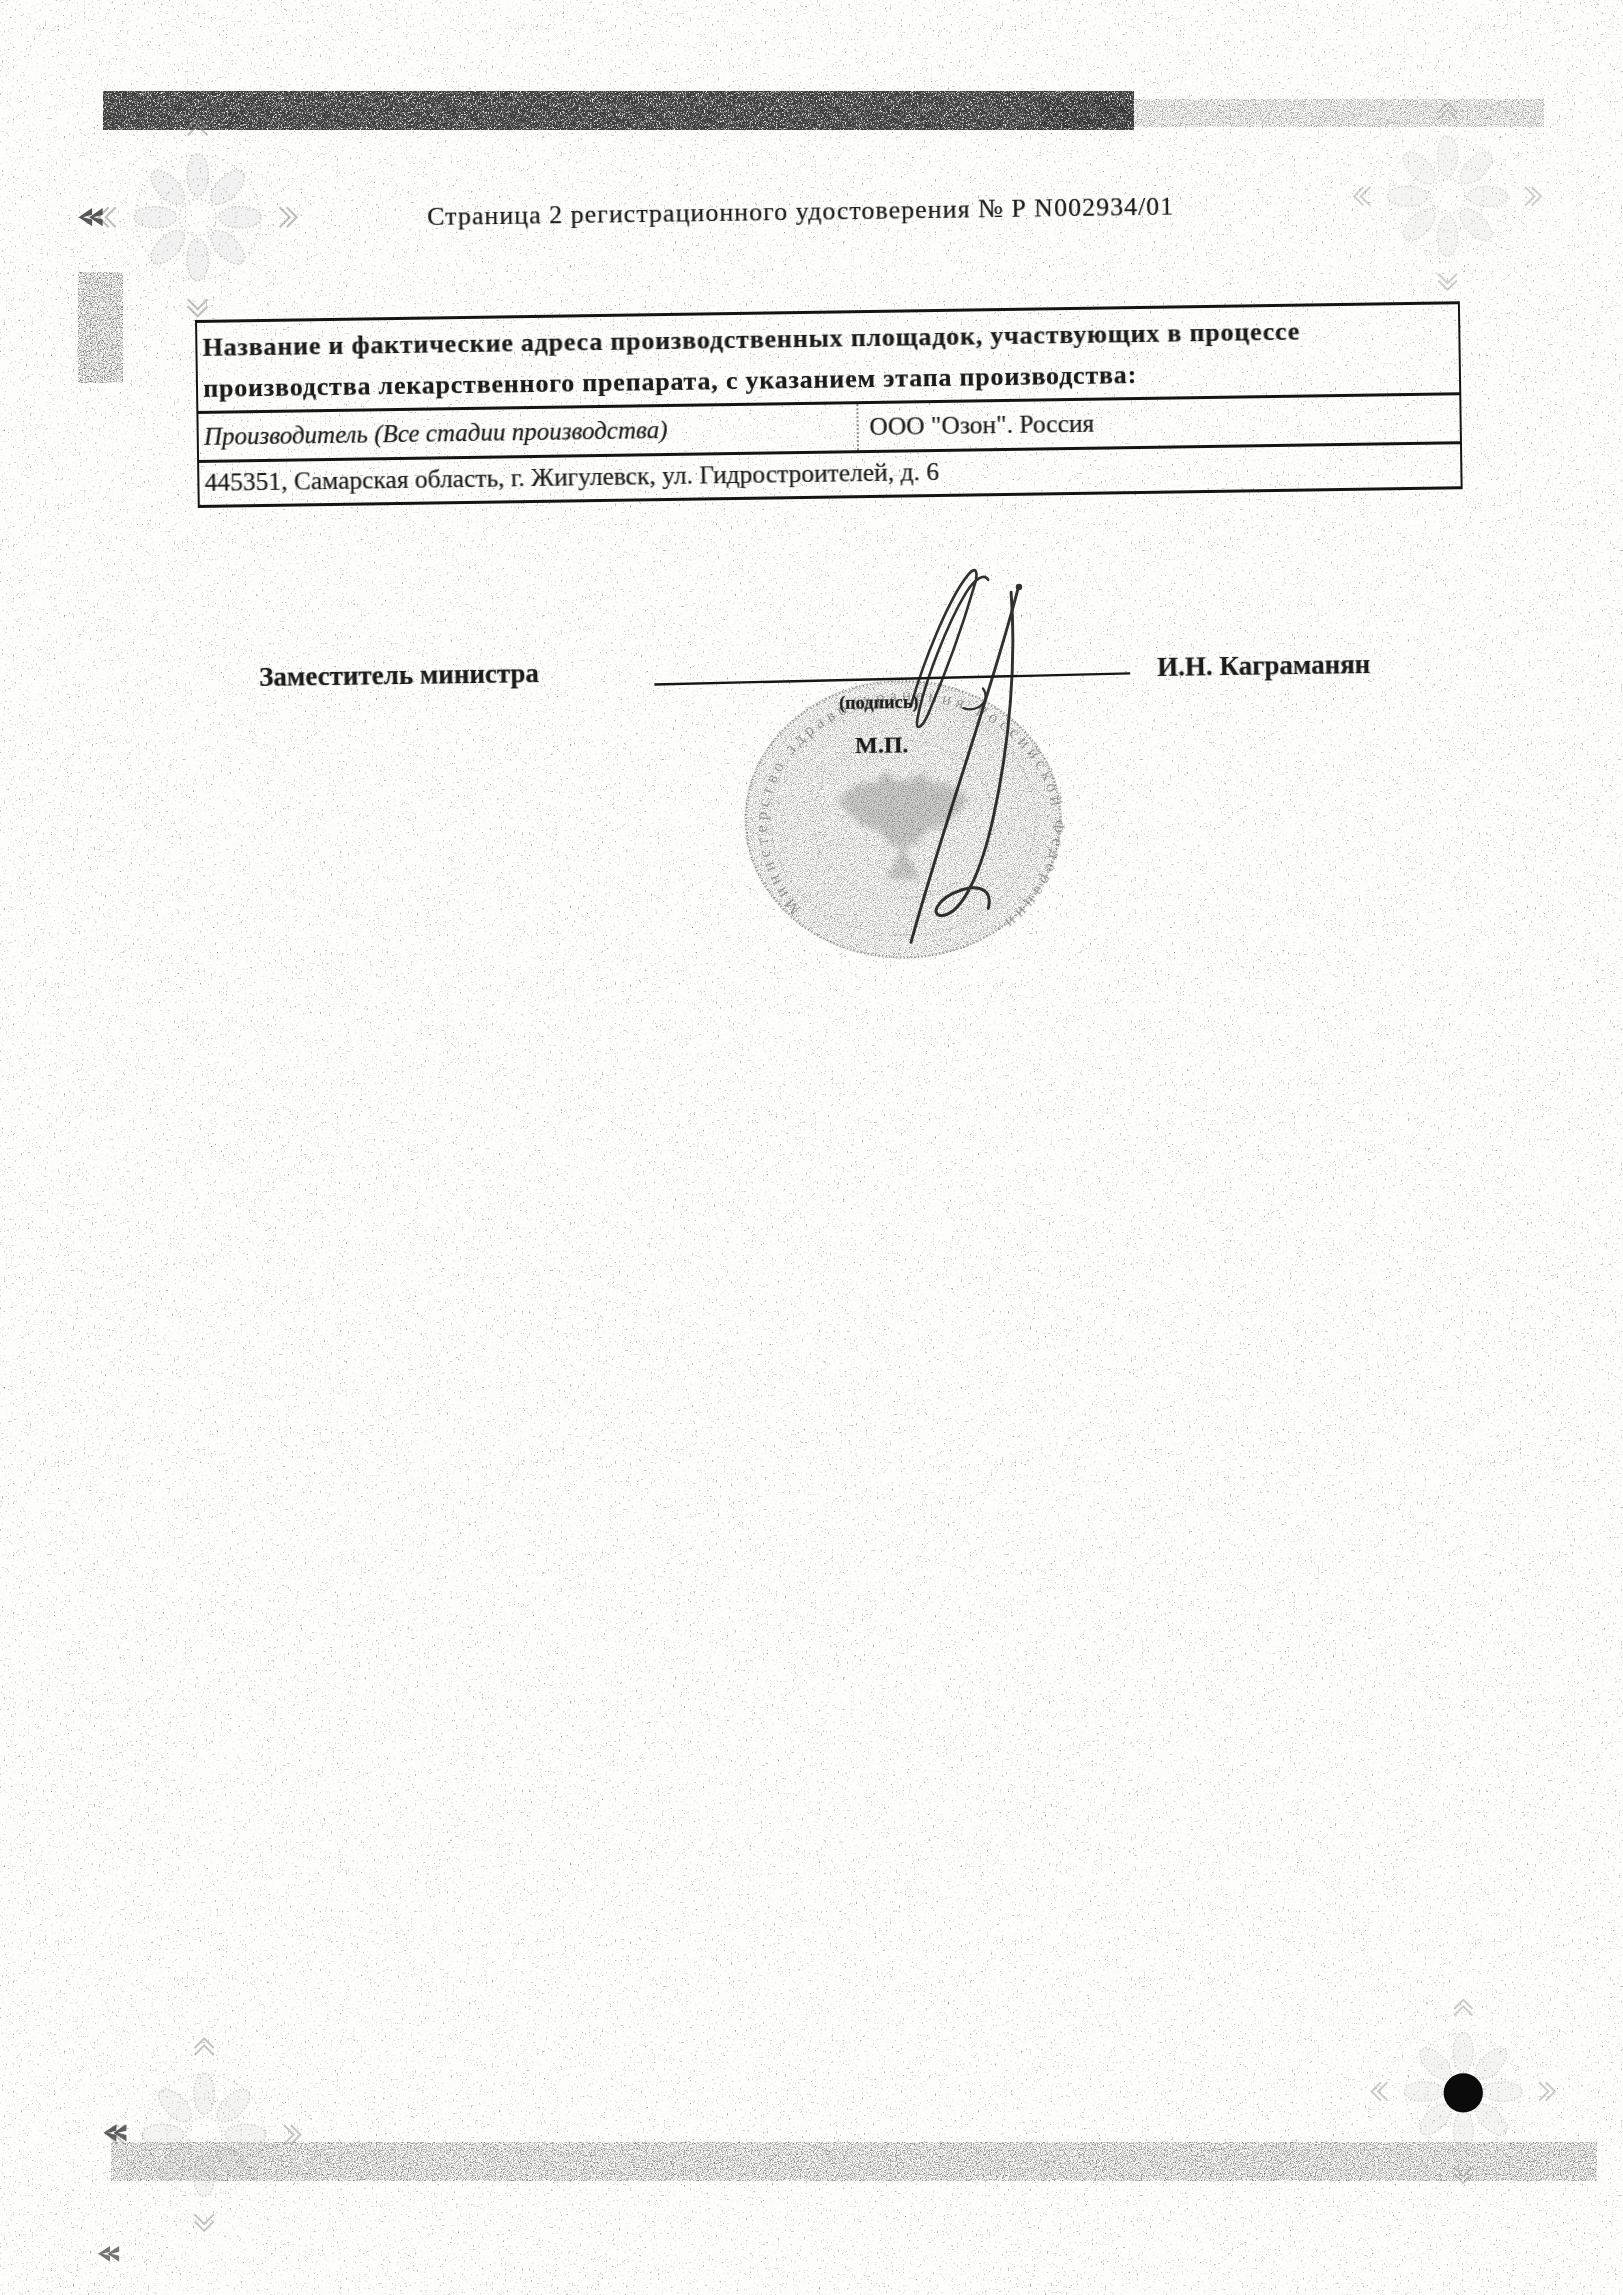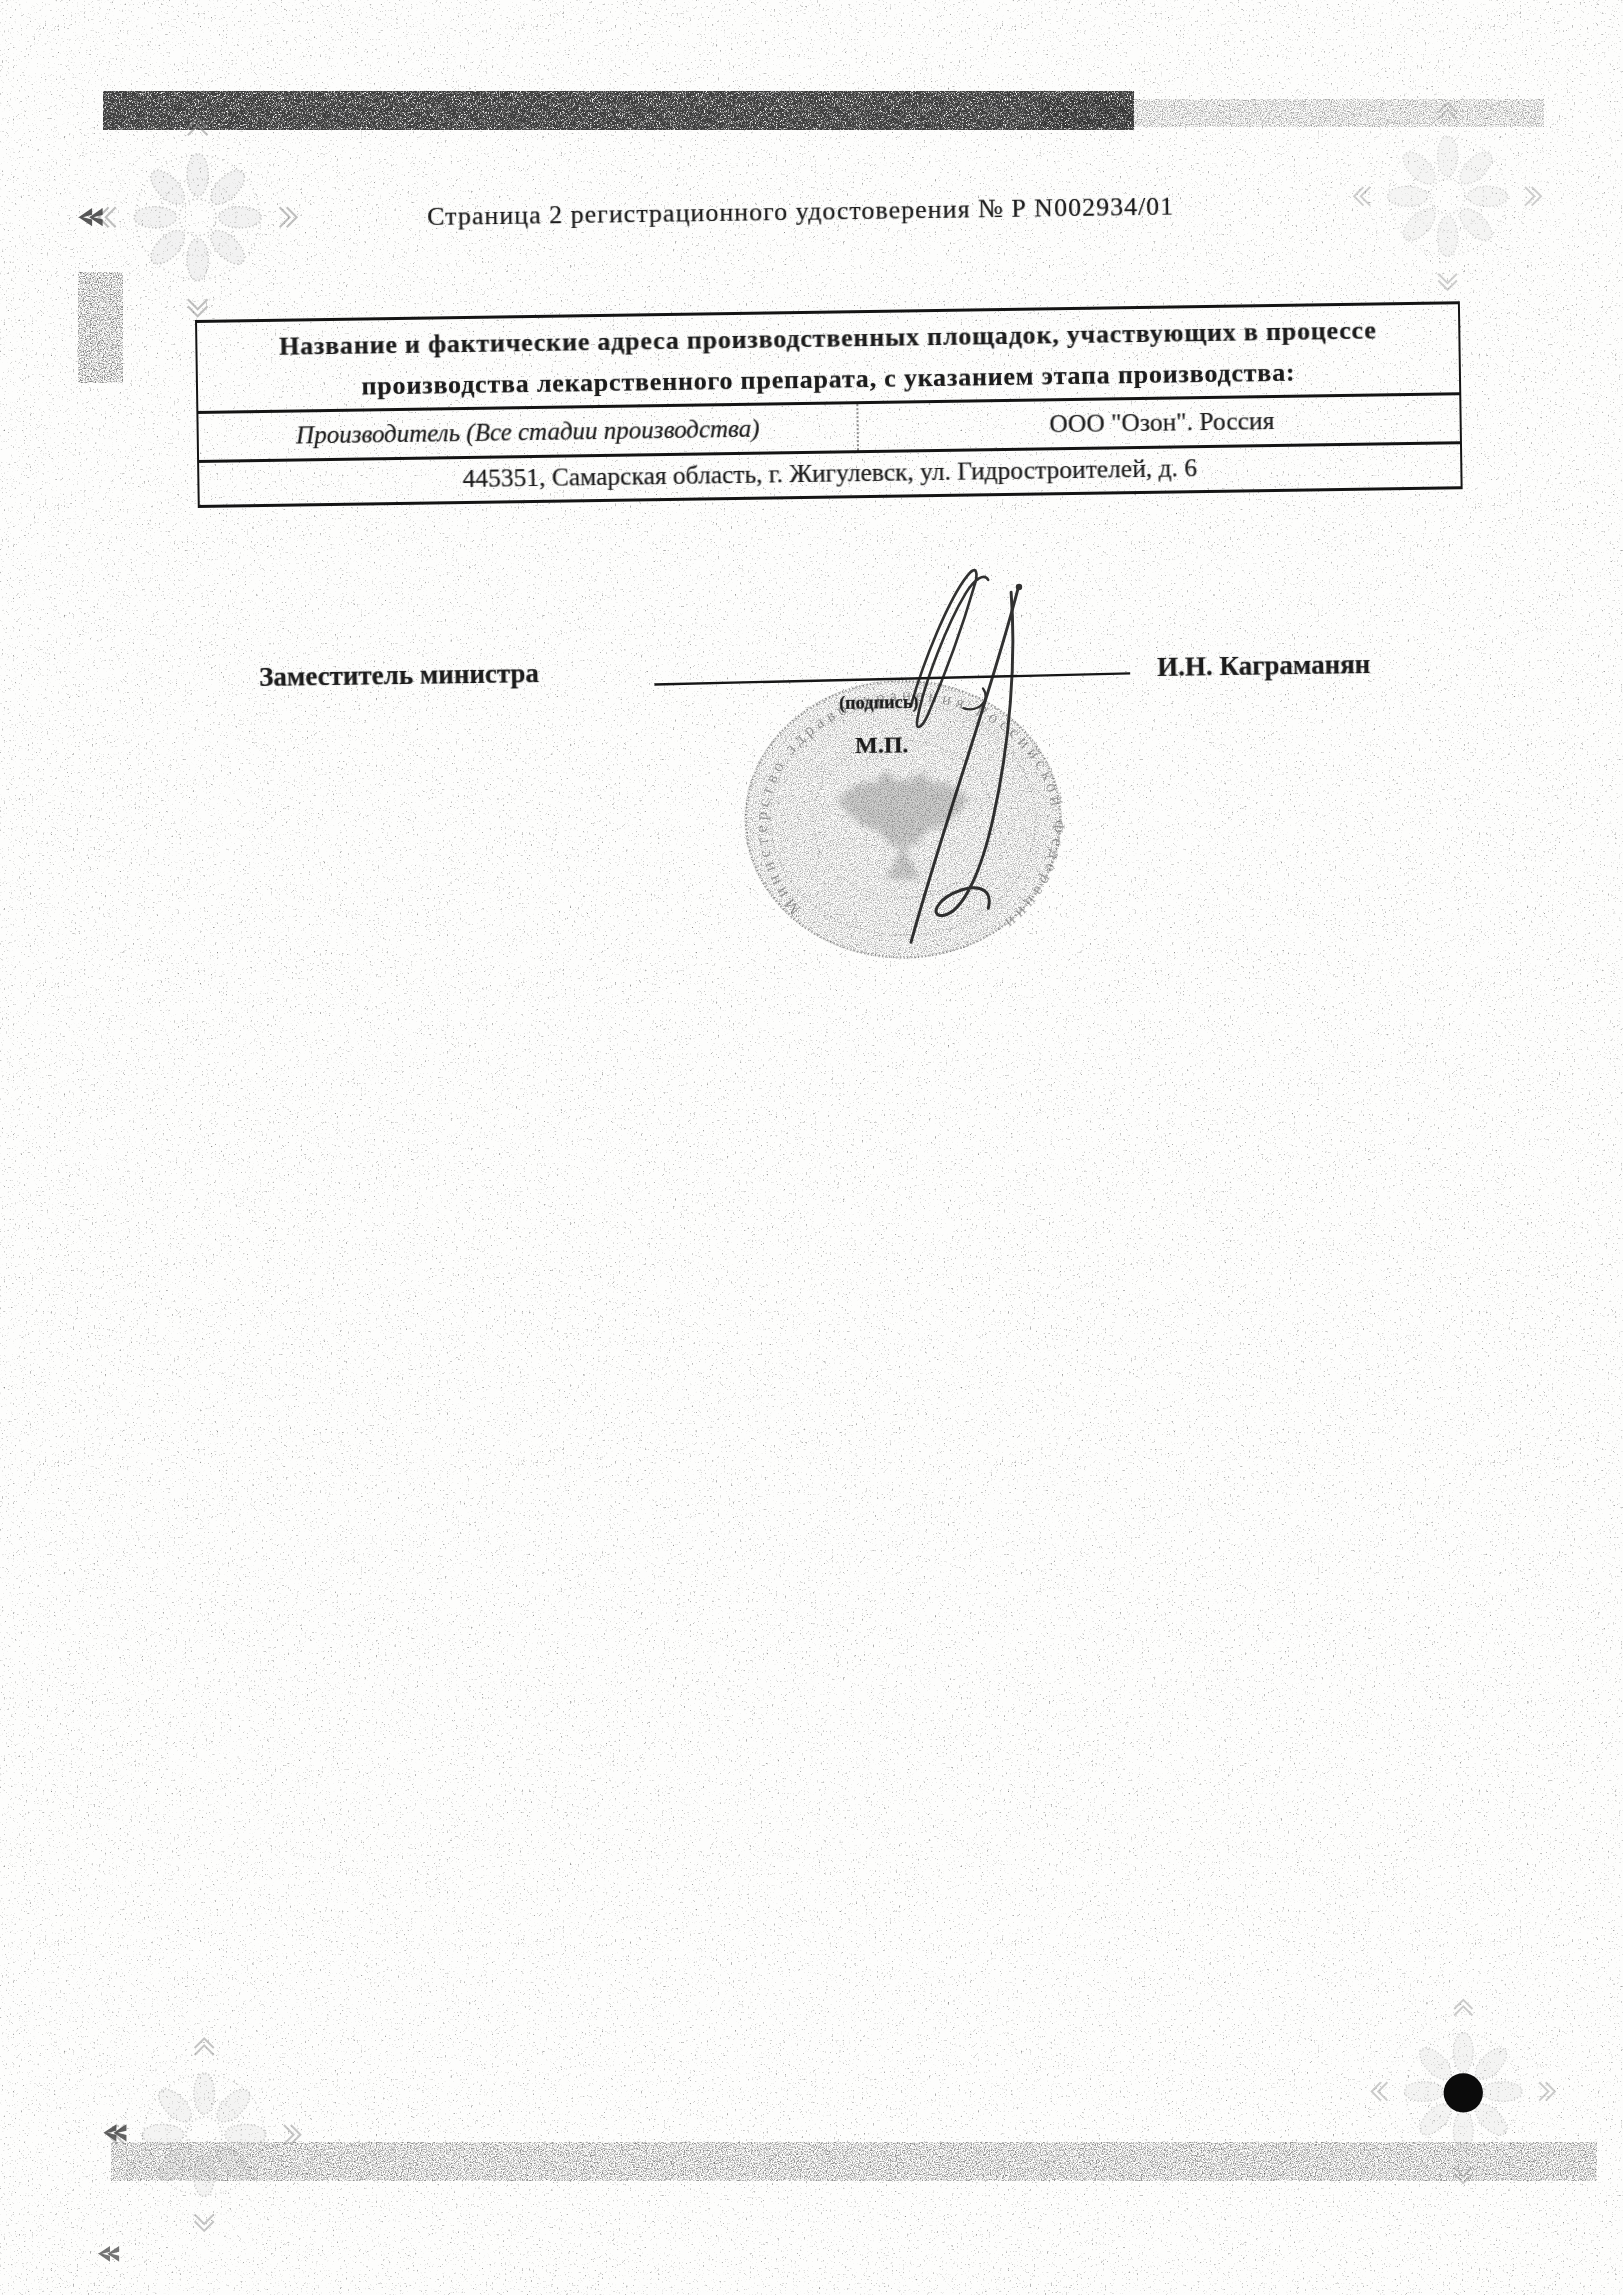--- a/index.html
+++ b/index.html
@@ -3,21 +3,21 @@
 <meta charset="utf-8">
 <style>
   html,body { margin:0; padding:0; background:#e8e8e8; }
   .page {
     position:relative; width:1623px; height:2295px;
     background:#fdfdfc; overflow:hidden;
     font-family:"Liberation Serif", serif; color:#1b1b1b;
   }
   .artlayer { position:absolute; left:0; top:0; pointer-events:none; }
   .under { z-index:1; }
-  .textlayer { position:absolute; left:0; top:0; width:100%; height:100%; z-index:2;text-align:center; }
+  .textlayer { position:absolute; left:0; top:0; width:100%; height:100%; z-index:2; }
   .over { z-index:3; }
 
   .scantext { position:absolute; transform-origin:0 0; filter:blur(0.2px);
               text-shadow:0 0 0.7px rgba(10,10,10,.6); white-space:nowrap; }
 
   .page-header { left:427px; top:202px; font-size:26px; letter-spacing:1px;
                  transform:rotate(-0.8deg); }
 
   .reg-table { position:absolute; left:195px; top:320px; width:1265px;
                transform:rotate(-0.85deg); transform-origin:0 0;

